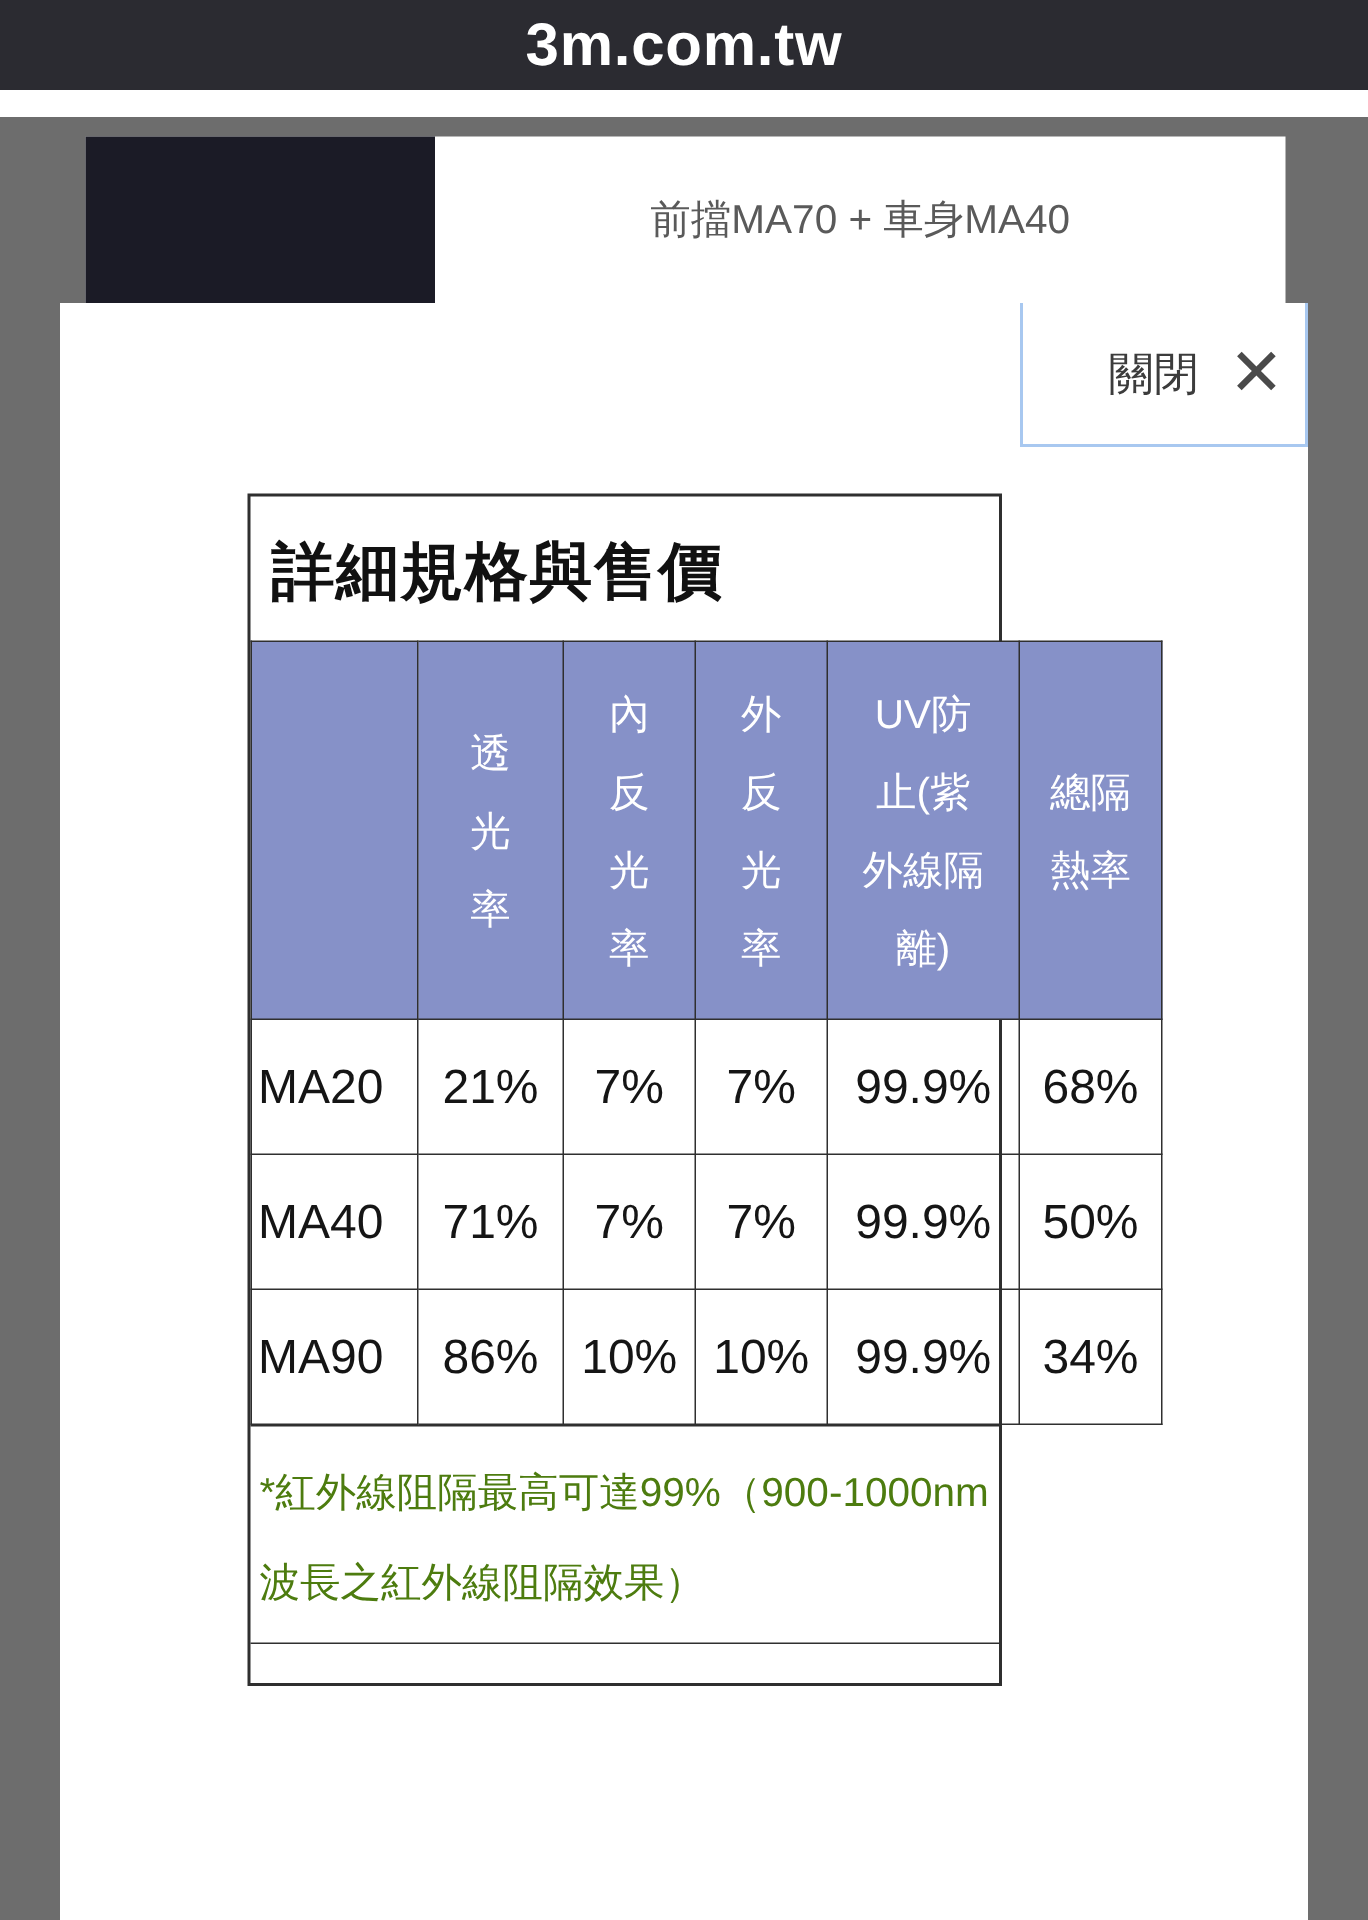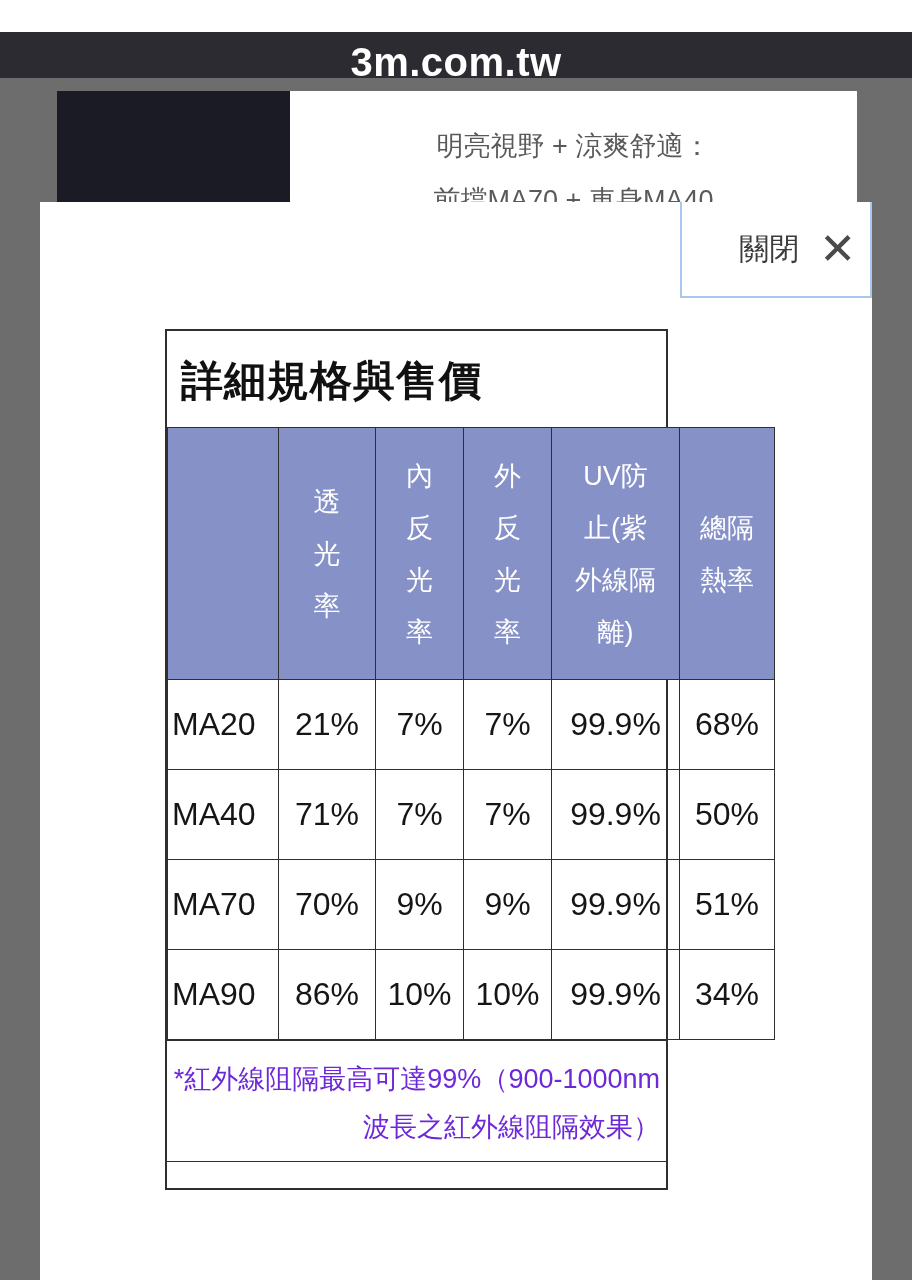--- a/index.html
+++ b/index.html
@@ -19,21 +19,20 @@
   .browser-bar {
     position: absolute;
     top: 0; left: 0;
     width: 912px;
     height: 60px;
     background: #2b2b31;
     display: flex;
     align-items: center;
     justify-content: center;
     box-sizing: border-box;
-    margin-top: 32px;
   }
   .browser-domain {
     color: #ffffff;
     font-size: 40px;
     font-weight: bold;
     letter-spacing: 0.5px;
     font-family: "Liberation Sans", sans-serif;
   }
 
   
@@ -176,42 +175,40 @@
   col.c3 { width: 88px; }
   col.c4 { width: 128px; }
   col.c5 { width: 95px; }
 
   .spec-notes {
     padding: 14px 6px 10px 6px;
     border-top: 1px solid #2f2f2f;
   }
   .spec-note {
     font-size: 27px;
-    color: #6d28d9;
-    line-height: 48px;
-    font-family: "Liberation Sans", sans-serif;
-    text-align: right;
+    color: #4d7c0f;
+    line-height: 60px;
+    font-family: "Liberation Sans", sans-serif;
   }
   .spec-trailer {
     border-top: 1px solid #2f2f2f;
     height: 26px;
   }
 </style>
 </head>
 <body>
 
 <div class="browser-bar">
   <div class="browser-domain">3m.com.tw</div>
 </div>
 
 <div class="page-behind">
   <div class="behind-card">
     <div class="behind-thumb"></div>
     <div class="behind-text">
-      <div>明亮視野 + 涼爽舒適：</div>
       <div>前擋MA70 + 車身MA40</div>
     </div>
   </div>
 </div>
 
 <div class="modal">
 
   <div class="modal-head">
     <div class="close-btn">
       <span class="close-label">關閉</span>
@@ -274,28 +271,20 @@
         </tr>
         <tr>
           <td class="model">MA40</td>
           <td>71%</td>
           <td>7%</td>
           <td>7%</td>
           <td>99.9%</td>
           <td>50%</td>
         </tr>
         <tr>
-          <td class="model">MA70</td>
-          <td>70%</td>
-          <td>9%</td>
-          <td>9%</td>
-          <td>99.9%</td>
-          <td>51%</td>
-        </tr>
-        <tr>
           <td class="model">MA90</td>
           <td>86%</td>
           <td>10%</td>
           <td>10%</td>
           <td>99.9%</td>
           <td>34%</td>
         </tr>
       </tbody>
     </table>
 

